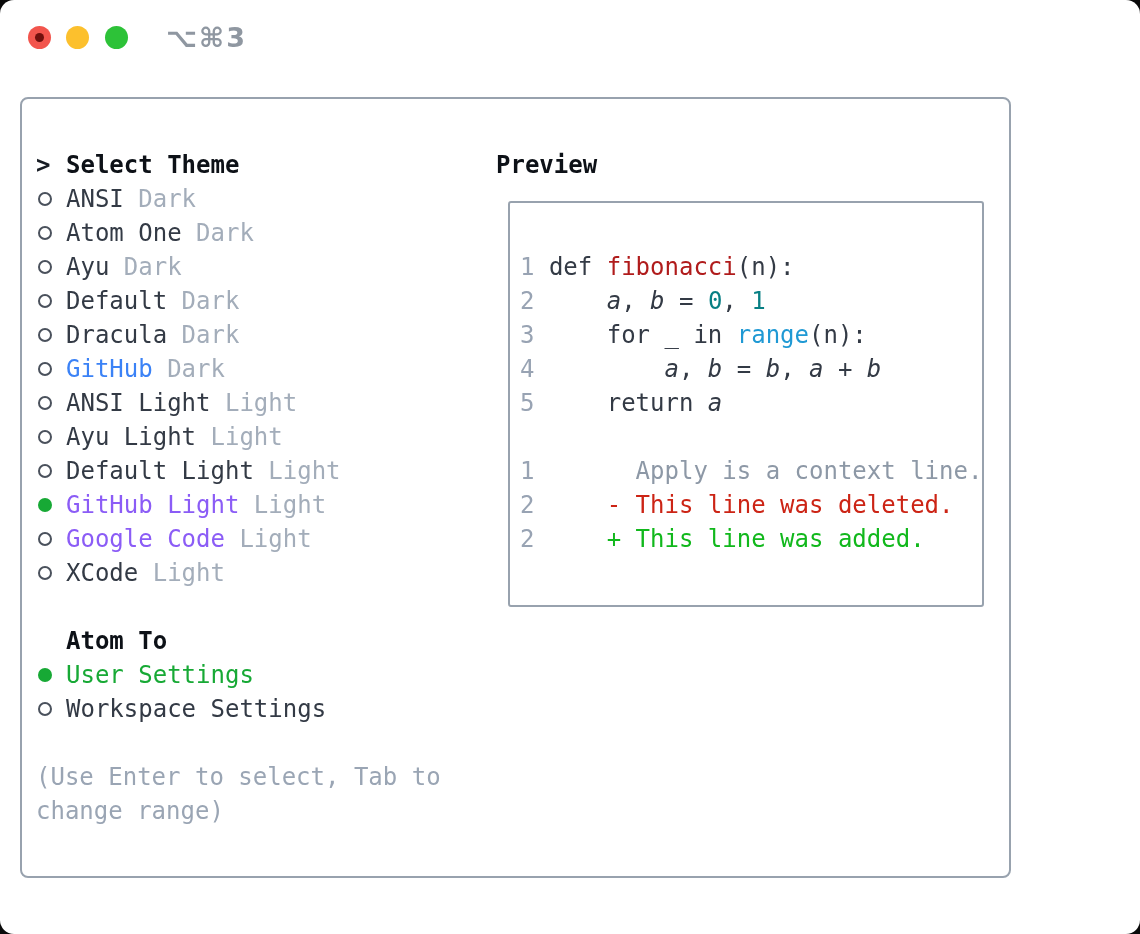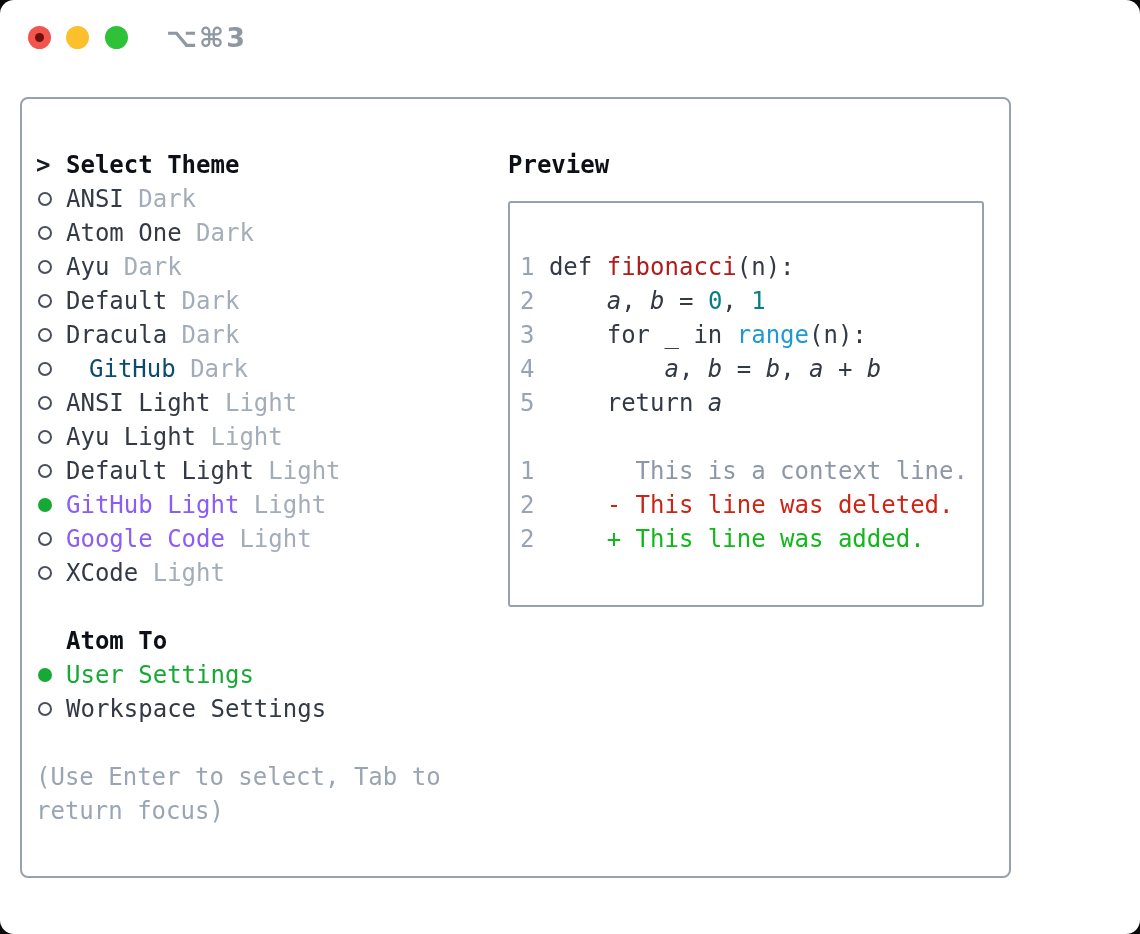--- a/index.html
+++ b/index.html
@@ -33,21 +33,21 @@
   .indent{display:inline-block;width:30px;}
   .h{font-weight:bold;color:#0d1117;}
   .marker{flex:0 0 14px;width:14px;height:14px;border-radius:50%;margin:0 14px 0 2px;box-sizing:border-box;}
   .marker.off{border:2.5px solid #4a515c;background:transparent;}
   .marker.on{border:none;}
   .hint{
     position:absolute;left:36px;top:760px;width:440px;
     font-size:24px;line-height:34px;color:#9aa5b4;
   }
   
-  .preview-header{position:absolute;left:508px;top:148px;height:34px;display:flex;align-items:center;font-size:24px;}
+  .preview-header{position:absolute;left:496px;top:148px;height:34px;display:flex;align-items:center;font-size:24px;}
   .preview-box{
     position:absolute;left:508px;top:201px;width:476px;height:406px;
     border:2px solid #98a2ae;border-radius:3px;box-sizing:border-box;background:#fff;
   }
   .code{position:absolute;left:520px;top:250px;font-size:24px;line-height:34px;}
   .code-line{height:34px;white-space:pre;}
 </style>
 </head>
 <body>
 
@@ -67,49 +67,49 @@
   <div class="left-col">
     <div class="row">
       <span class="prompt">&gt;</span><span class="h">Select Theme</span>
     </div>
     <div id="theme-list">
         <div class="row"><span class="marker off" style="border-color: rgb(74, 81, 92);"></span><span style="color: rgb(51, 58, 69);">ANSI</span><span style="color: rgb(163, 173, 186);"> Dark</span></div>
         <div class="row"><span class="marker off" style="border-color: rgb(74, 81, 92);"></span><span style="color: rgb(51, 58, 69);">Atom One</span><span style="color: rgb(163, 173, 186);"> Dark</span></div>
         <div class="row"><span class="marker off" style="border-color: rgb(74, 81, 92);"></span><span style="color: rgb(51, 58, 69);">Ayu</span><span style="color: rgb(163, 173, 186);"> Dark</span></div>
         <div class="row"><span class="marker off" style="border-color: rgb(74, 81, 92);"></span><span style="color: rgb(51, 58, 69);">Default</span><span style="color: rgb(163, 173, 186);"> Dark</span></div>
         <div class="row"><span class="marker off" style="border-color: rgb(74, 81, 92);"></span><span style="color: rgb(51, 58, 69);">Dracula</span><span style="color: rgb(163, 173, 186);"> Dark</span></div>
-        <div class="row"><span class="marker off" style="border-color: rgb(74, 81, 92);"></span><span style="color: #0c4a6e; margin-left: 23px;">GitHub</span><span style="color: rgb(163, 173, 186);"> Dark</span></div>
+        <div class="row"><span class="marker off" style="border-color: rgb(74, 81, 92);"></span><span style="color: #3b82f6;">GitHub</span><span style="color: rgb(163, 173, 186);"> Dark</span></div>
         <div class="row"><span class="marker off" style="border-color: rgb(74, 81, 92);"></span><span style="color: rgb(51, 58, 69);">ANSI Light</span><span style="color: rgb(163, 173, 186);"> Light</span></div>
         <div class="row"><span class="marker off" style="border-color: rgb(74, 81, 92);"></span><span style="color: rgb(51, 58, 69);">Ayu Light</span><span style="color: rgb(163, 173, 186);"> Light</span></div>
         <div class="row"><span class="marker off" style="border-color: rgb(74, 81, 92);"></span><span style="color: rgb(51, 58, 69);">Default Light</span><span style="color: rgb(163, 173, 186);"> Light</span></div>
         <div class="row"><span class="marker on" style="background: rgb(23, 169, 53);"></span><span style="color: #8b5cf6;">GitHub Light</span><span style="color: rgb(163, 173, 186);"> Light</span></div>
         <div class="row"><span class="marker off" style="border-color: rgb(74, 81, 92);"></span><span style="color: #8b5cf6;">Google Code</span><span style="color: rgb(163, 173, 186);"> Light</span></div>
         <div class="row"><span class="marker off" style="border-color: rgb(74, 81, 92);"></span><span style="color: rgb(51, 58, 69);">XCode</span><span style="color: rgb(163, 173, 186);"> Light</span></div>
       </div>
     <div class="row"></div>
     <div class="row">
       <span class="indent"></span><span class="h">Atom To</span>
     </div>
     <div id="apply-options">
         <div class="row"><span class="marker on" style="background: rgb(23, 169, 53);"></span><span style="color: rgb(23, 169, 53);">User Settings</span></div>
         <div class="row"><span class="marker off" style="border-color: rgb(74, 81, 92);"></span><span style="color: rgb(51, 58, 69);">Workspace Settings</span></div>
       </div>
   </div>
 
-  <div class="hint">(Use Enter to select, Tab to return focus)</div>
+  <div class="hint">(Use Enter to select, Tab to change range)</div>
 
   <div class="preview-header">
     <span class="h">Preview</span>
   </div>
   <div class="preview-box"></div>
   <div class="code" id="code-lines">
       <div class="code-line"><span style="color: rgb(152, 163, 179);">1 </span><span style="color: rgb(51, 58, 69);">def </span><span style="color: rgb(176, 27, 27);">fibonacci</span><span style="color: rgb(51, 58, 69);">(n):</span></div>
       <div class="code-line"><span style="color: rgb(152, 163, 179);">2 </span><span style="color: rgb(51, 58, 69);">    </span><span style="color: rgb(51, 58, 69); font-style: italic;">a</span><span style="color: rgb(51, 58, 69);">, </span><span style="color: rgb(51, 58, 69); font-style: italic;">b</span><span style="color: rgb(51, 58, 69);"> = </span><span style="color: rgb(8, 127, 132);">0</span><span style="color: rgb(51, 58, 69);">, </span><span style="color: rgb(8, 127, 132);">1</span></div>
       <div class="code-line"><span style="color: rgb(152, 163, 179);">3 </span><span style="color: rgb(51, 58, 69);">    for _ in </span><span style="color: rgb(31, 153, 212);">range</span><span style="color: rgb(51, 58, 69);">(n):</span></div>
       <div class="code-line"><span style="color: rgb(152, 163, 179);">4 </span><span style="color: rgb(51, 58, 69);">        </span><span style="color: rgb(51, 58, 69); font-style: italic;">a</span><span style="color: rgb(51, 58, 69);">, </span><span style="color: rgb(51, 58, 69); font-style: italic;">b</span><span style="color: rgb(51, 58, 69);"> = </span><span style="color: rgb(51, 58, 69); font-style: italic;">b</span><span style="color: rgb(51, 58, 69);">, </span><span style="color: rgb(51, 58, 69); font-style: italic;">a</span><span style="color: rgb(51, 58, 69);"> + </span><span style="color: rgb(51, 58, 69); font-style: italic;">b</span></div>
       <div class="code-line"><span style="color: rgb(152, 163, 179);">5 </span><span style="color: rgb(51, 58, 69);">    return </span><span style="color: rgb(51, 58, 69); font-style: italic;">a</span></div>
       <div class="code-line"><span style="color: rgb(152, 163, 179);"> </span></div>
-      <div class="code-line"><span style="color: rgb(152, 163, 179);">1 </span><span style="color: rgb(141, 152, 166);">      This is a context line.</span></div>
+      <div class="code-line"><span style="color: rgb(152, 163, 179);">1 </span><span style="color: rgb(141, 152, 166);">      Apply is a context line.</span></div>
       <div class="code-line"><span style="color: rgb(152, 163, 179);">2 </span><span style="color: rgb(51, 58, 69);">    </span><span style="color: rgb(204, 36, 21);">- This line was deleted.</span></div>
       <div class="code-line"><span style="color: rgb(152, 163, 179);">2 </span><span style="color: rgb(51, 58, 69);">    </span><span style="color: rgb(17, 184, 28);">+ This line was added.</span></div>
     </div>
 
 </div>
 
 </body></html>

